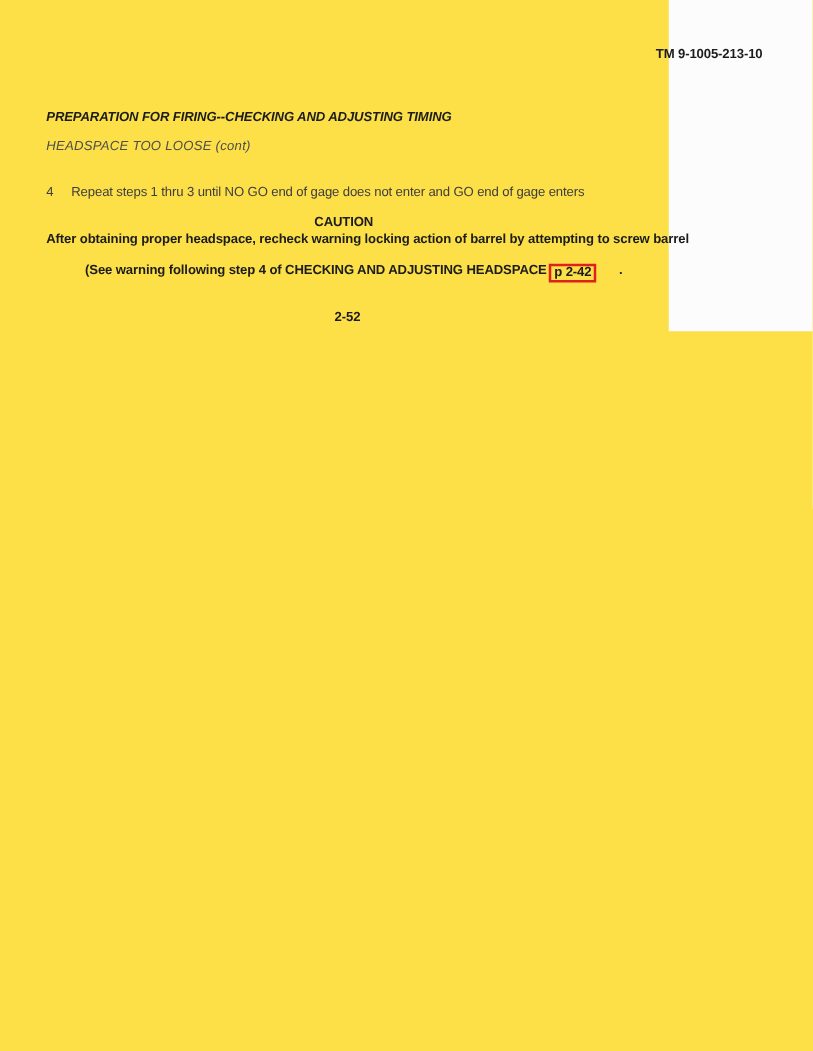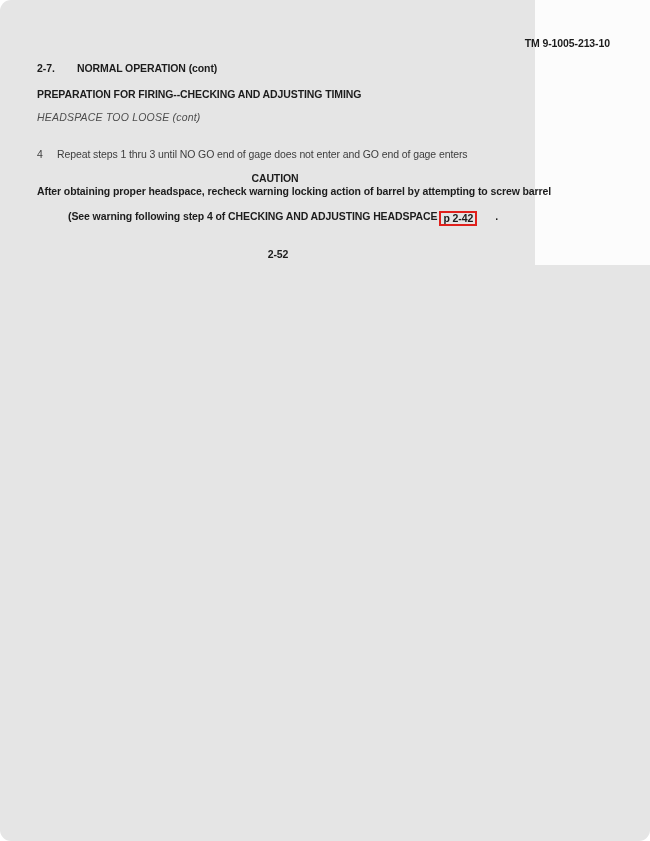--- a/index.html
+++ b/index.html
@@ -6,22 +6,21 @@
   html, body { width: 650px; height: 841px; }
   body {
     background: #ffffff;
     font-family: "Liberation Sans", sans-serif;
     position: relative;
     overflow: hidden;
   }
   .page {
     position: absolute;
     inset: 0;
-    background: #e5e5e5;
-    border-radius: 11px;
+    background: #fde047;
   }
   
   .scan-artifact {
     position: absolute;
     left: 535px;
     top: 0;
     width: 115px;
     height: 265px;
     background: #fcfcfc;
   }
@@ -30,21 +29,21 @@
     font-size: 10.5px;
     line-height: 13px;
     color: #242424;
     letter-spacing: -0.1px;
     white-space: nowrap;
   }
   .bold { font-weight: bold; color: #1c1c1c; }
   .tm-number { top: 37px; right: 40px; }
   .section-line { top: 62px; left: 37px; }
   .section-number { display: inline-block; width: 40px; }
-  .subsection-title { top: 88px; left: 37px; }
+  .subsection-title { top: 88px; left: 37px; font-style: italic; }
   .subheading {
     top: 111px; left: 37px;
     font-style: italic;
     color: #4d4d4d;
     font-weight: 400;
     letter-spacing: 0.2px;
     text-align: right;
   }
   .step-line { top: 148px; left: 37px; color: #3d3d3d; }
   .step-number { display: inline-block; width: 20px; }
@@ -64,23 +63,20 @@
 </style>
 </head>
 <body>
 
 <div class="page">
 
   <div class="scan-artifact"></div>
 
   <div class="txt bold tm-number">TM 9-1005-213-10</div>
 
-  <div class="txt bold section-line">
-    <span class="section-number">2-7.</span><span>NORMAL OPERATION (cont)</span>
-  </div>
 
   <div class="txt bold subsection-title">PREPARATION FOR FIRING--CHECKING AND ADJUSTING TIMING</div>
 
   <div class="txt subheading">HEADSPACE TOO LOOSE (cont)</div>
 
   <div class="txt step-line">
     <span class="step-number">4</span><span>Repeat steps 1 thru 3 until NO GO end of gage does not enter and GO end of gage enters</span>
   </div>
 
   <div class="txt bold caution-heading">CAUTION</div>

